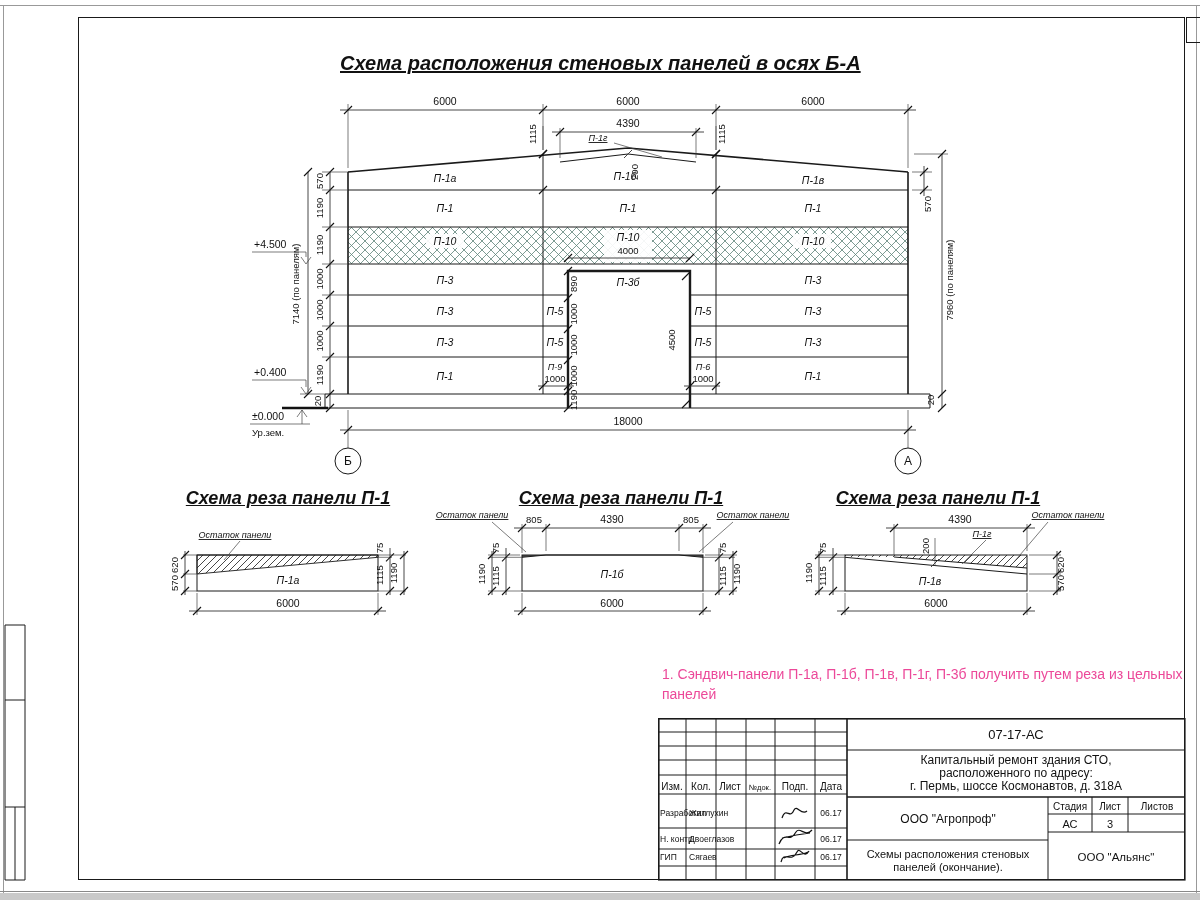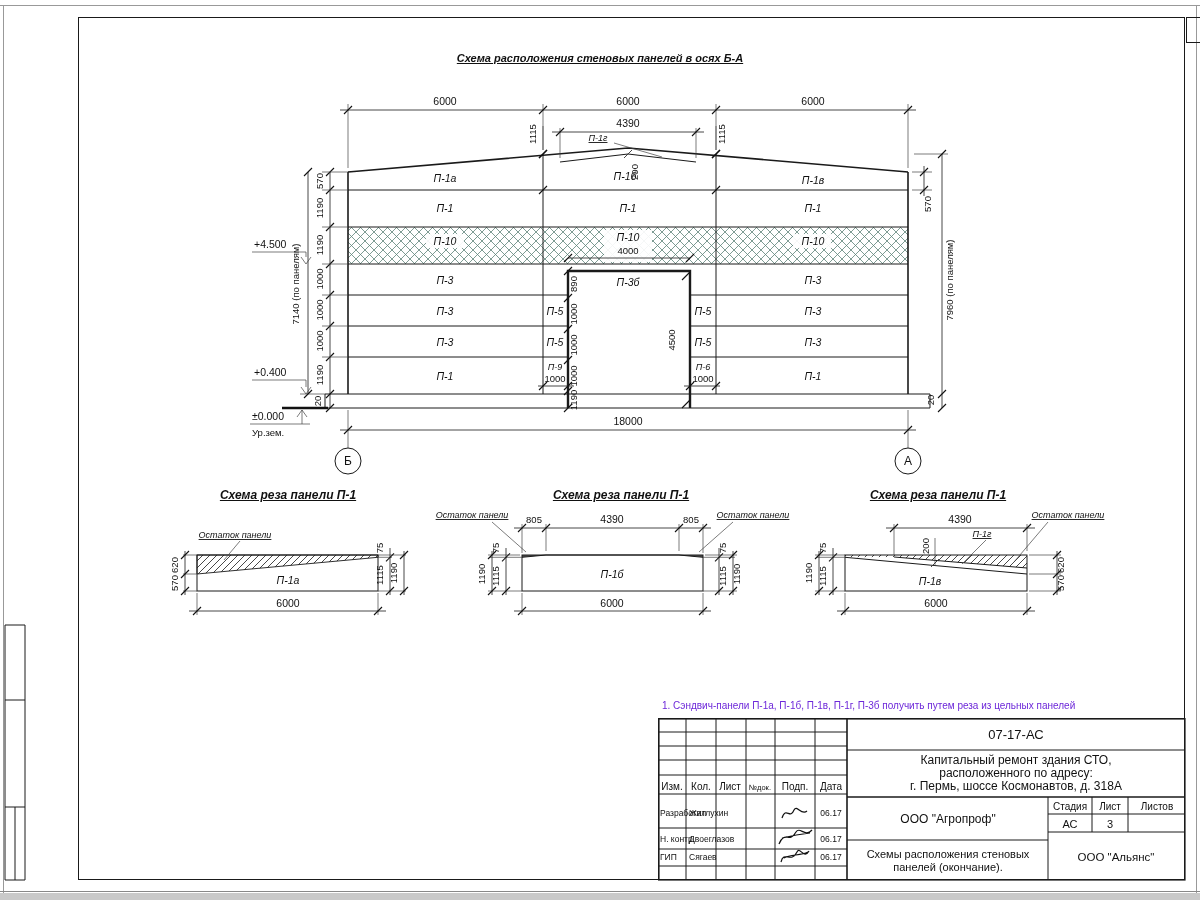--- a/index.html
+++ b/index.html
@@ -1,25 +1,25 @@
 <!DOCTYPE html>
 <html><head>
 <meta charset="utf-8">
 <style>
   html,body{margin:0;padding:0;background:#fff;}
   #sheet{position:relative;width:1200px;height:900px;background:#fff;overflow:hidden;
          font-family:"Liberation Sans",sans-serif;color:#111;}
   .abs{position:absolute;}
   .edge{background:#999;}
   .frame{border:1.6px solid #1a1a1a;box-sizing:border-box;}
-  .dtitle{font-size:11px;font-weight:bold;font-style:italic;text-decoration:underline;
+  .dtitle{font-size:20px;font-weight:bold;font-style:italic;text-decoration:underline;
           text-align:center;white-space:nowrap;}
-  .ctitle{font-size:12px;font-weight:bold;font-style:italic;text-decoration:underline;
+  .ctitle{font-size:18px;font-weight:bold;font-style:italic;text-decoration:underline;
           text-align:center;white-space:nowrap;}
-  .note{font-size:10px;line-height:1.45;color:#6d28d9;margin-top:35px;}
+  .note{font-size:14px;line-height:1.45;color:#ec4899;}
   svg{overflow:visible;}
   svg text{fill:#111;}
   .ln{stroke:#1a1a1a;stroke-width:1;fill:none;}
   .lm{stroke:#1a1a1a;stroke-width:1.6;fill:none;}
   .lt{stroke:#1a1a1a;stroke-width:2.4;fill:none;}
   .ld{stroke:#333;stroke-width:0.9;fill:none;}
   .le{stroke:#444;stroke-width:0.7;fill:none;}
   .pl{font-size:10.5px;font-style:italic;}
   .pls{font-size:9px;font-style:italic;}
   .dm{font-size:10.5px;}

